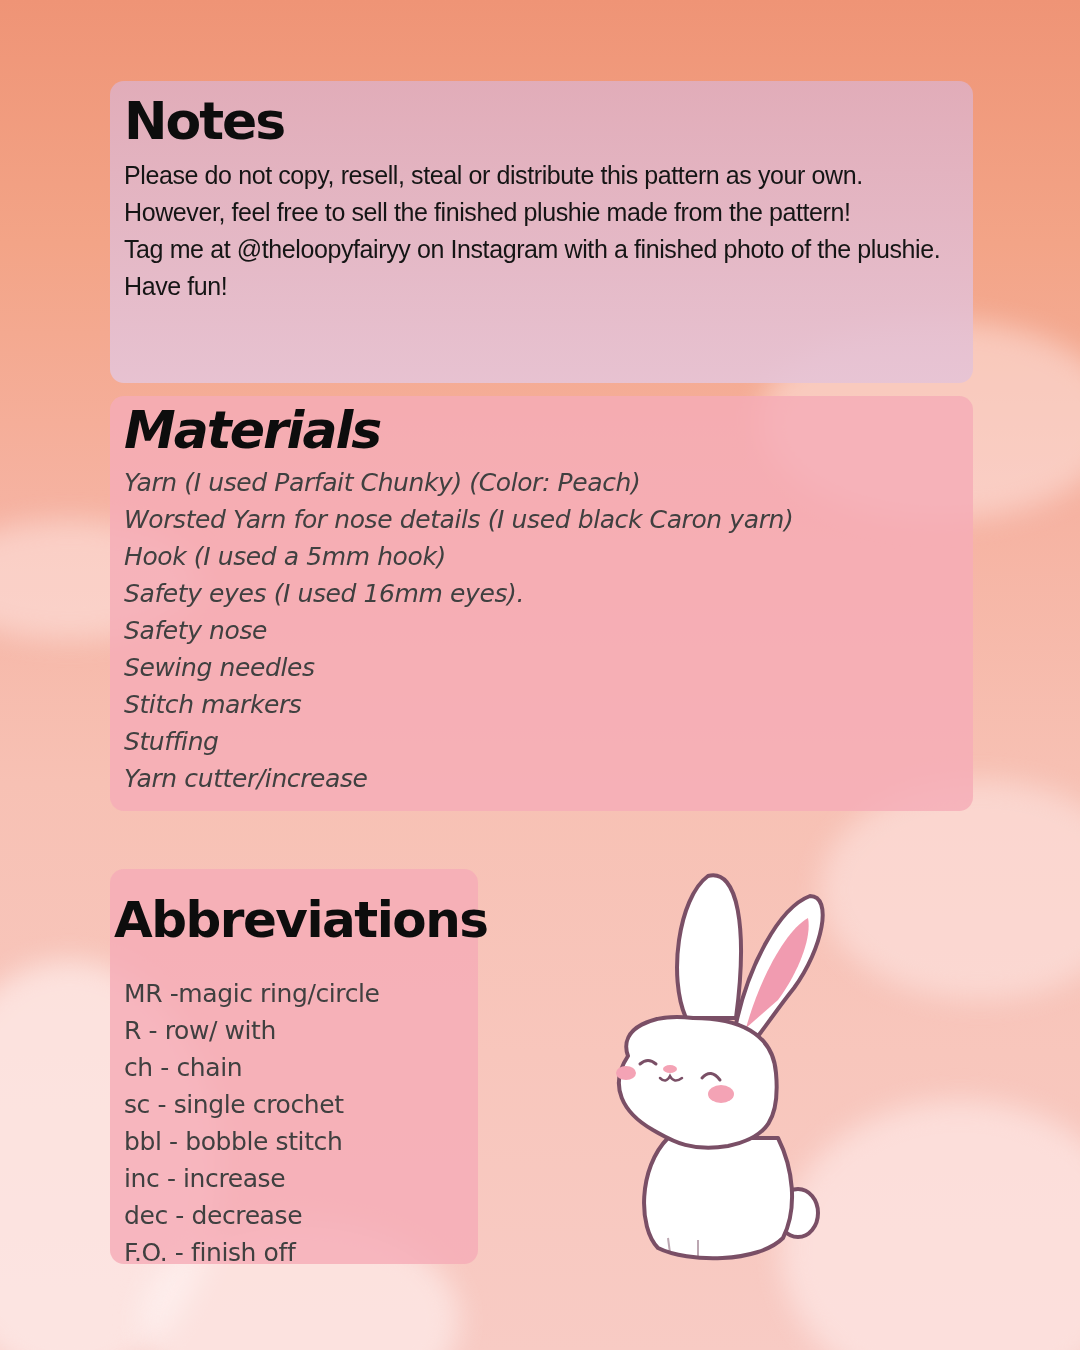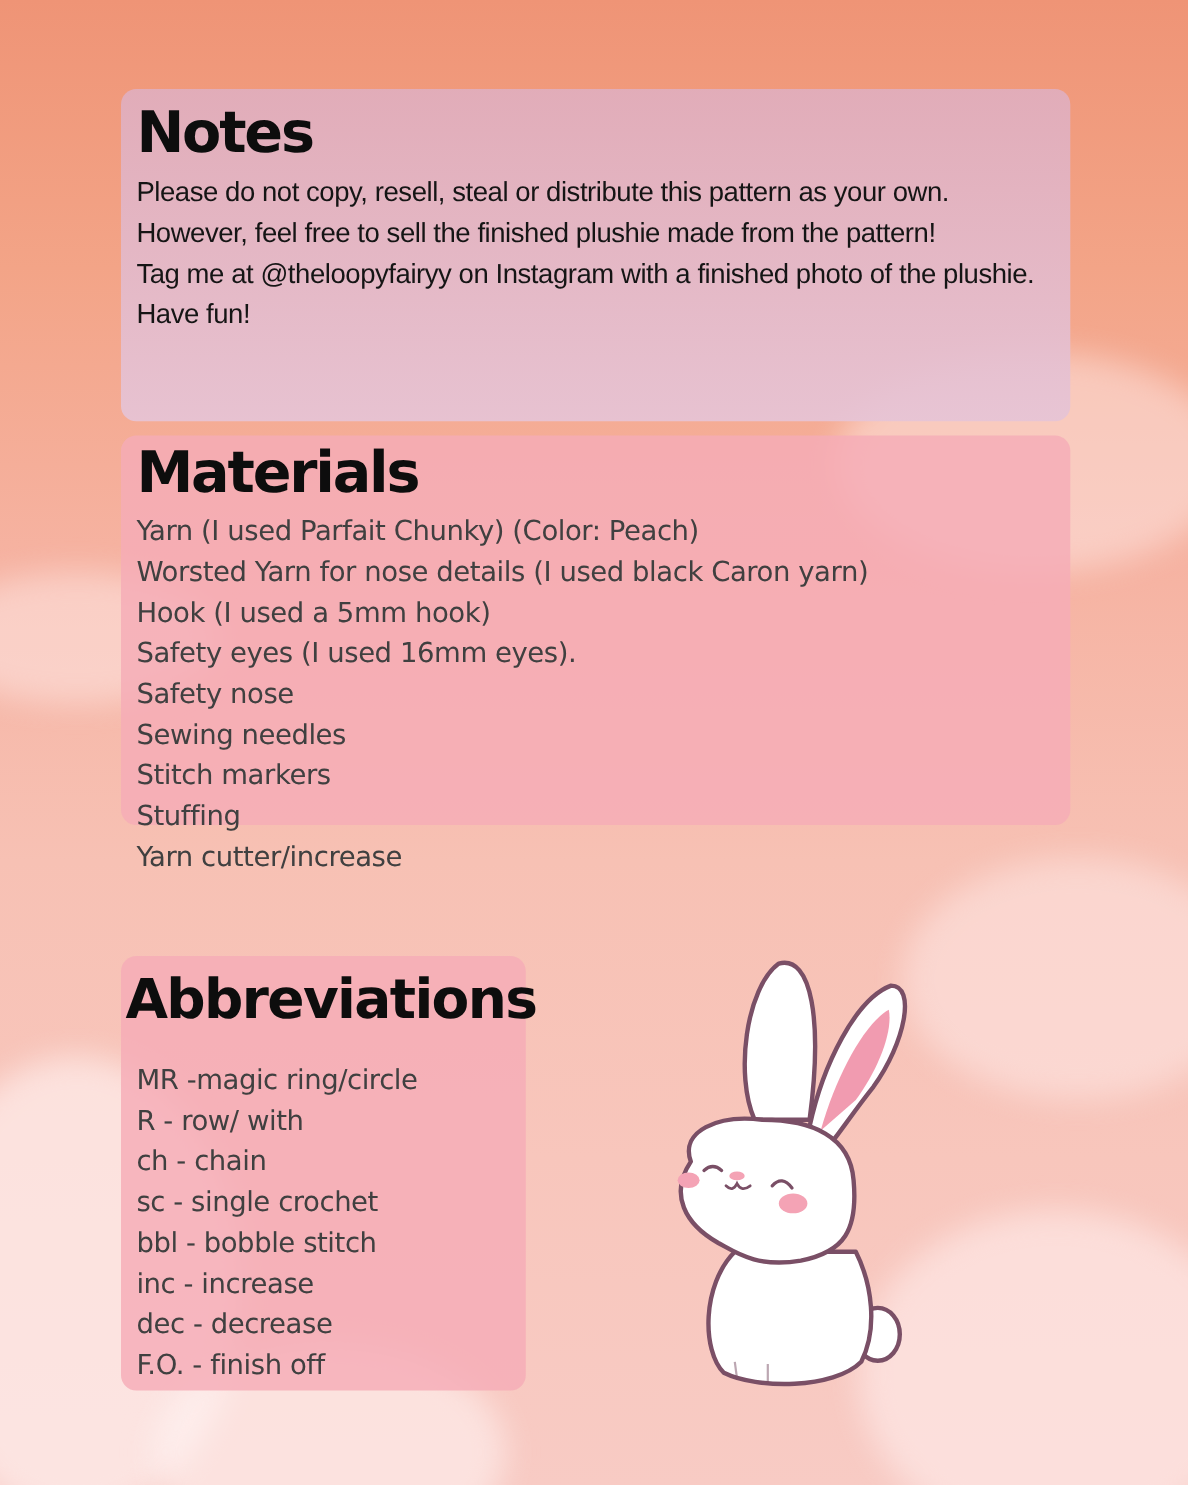--- a/index.html
+++ b/index.html
@@ -22,38 +22,39 @@
       position: absolute;
       border-radius: 14px;
       box-sizing: border-box;
       padding: 6px 14px 10px 14px;
     }
     .card-notes {
       left: 110px; top: 81px; width: 863px; height: 302px;
       background: linear-gradient(180deg, rgba(224,174,190,0.92) 0%, rgba(230,196,214,0.92) 100%);
     }
     .card-materials {
-      left: 110px; top: 396px; width: 863px; height: 354px;
+      left: 110px; top: 396px; width: 863px; height: 415px;
       background: rgba(245,172,183,0.82);
+      font-style: italic;
     }
     .card-abbrev {
       left: 110px; top: 869px; width: 368px; height: 395px;
       background: rgba(245,172,183,0.82);
     }
     .heading {
       font-family: "DejaVu Sans", sans-serif;
       font-weight: bold;
       color: #0d0d0d;
       letter-spacing: -2px;
       margin: 0;
       line-height: 1;
     }
     .card-notes .heading { font-size: 52px; margin-top: 8px; margin-bottom: 10px; }
     .card-materials .heading { font-size: 52px; margin-top: 2px; margin-bottom: 8px; }
-    .card-abbrev .heading { font-size: 50px; margin-top: 8px; margin-bottom: 30px; margin-left: -10px; letter-spacing: -1.5px; }
+    .card-abbrev .heading { font-size: 50px; margin-top: 20px; margin-bottom: 30px; margin-left: -10px; letter-spacing: -1.5px; }
     .body-text {
       font-family: Liberation Sans, sans-serif;
       font-size: 25px;
       color: #151515;
       line-height: 37px;
       margin: 0;
       letter-spacing: -0.4px;
     }
     .list {
       list-style: none;

